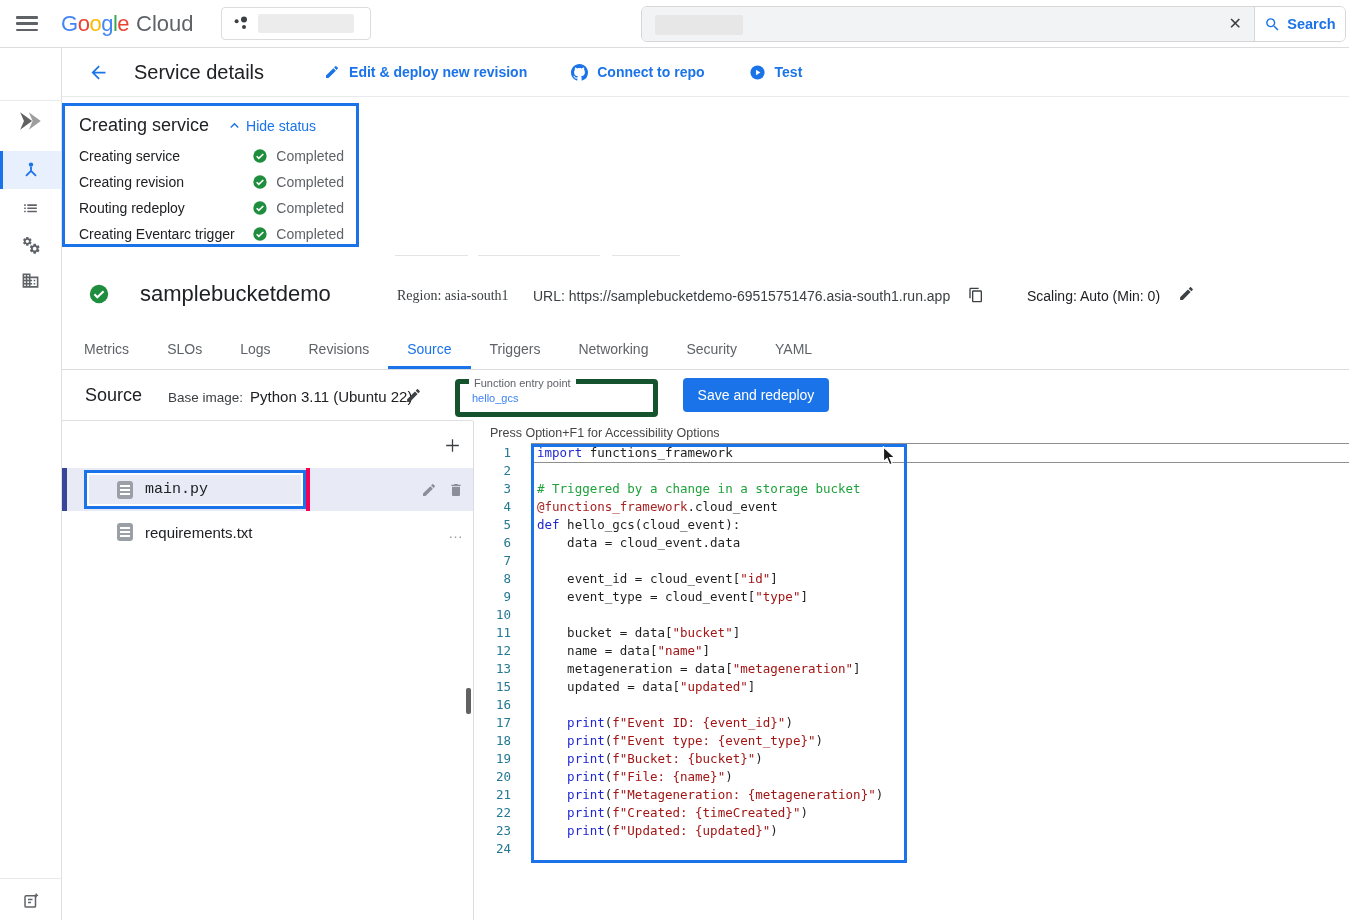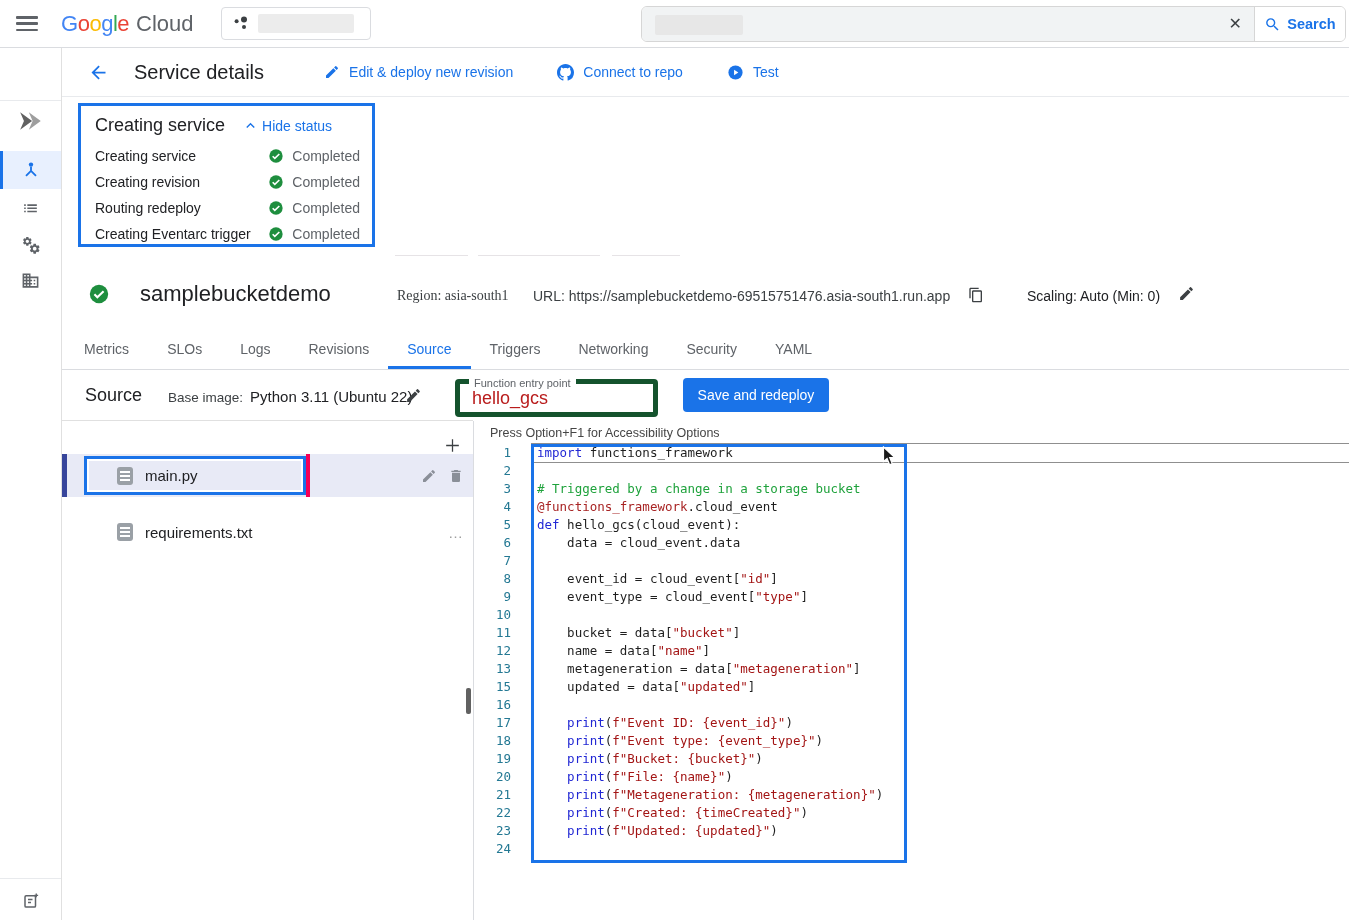--- a/index.html
+++ b/index.html
@@ -45,27 +45,27 @@
   .side-item.active::before { content:""; position:absolute; left:0; top:0; bottom:0;
                               width:3px; background:var(--accent); }
 
   
   .page-header { position:absolute; left:62px; top:48px; right:0; height:49px; background:#fff;
                  border-bottom:1px solid #e8eaed; display:flex; align-items:center; z-index:10; }
   .back-btn { margin-left:26px; cursor:pointer; }
   .page-title { margin-left:25px; font-size:20px; color:#202124; }
   .header-actions { margin-left:60px; display:flex; gap:44px; }
   .hact { display:flex; align-items:center; gap:9px; color:var(--accent); font-size:14px;
-          font-weight:400; cursor:pointer; white-space:nowrap; }
+          font-weight:700; cursor:pointer; white-space:nowrap; }
 
   
   .ghost-line { position:absolute; height:1px; background:#e6e3e6; }
 
   
-  .status-card { position:absolute; left:78px; top:103px; width:297px; height:144px;
+  .status-card { position:absolute; left:62px; top:103px; width:297px; height:144px;
                  border:3px solid var(--accent); background:#fff; z-index:12; padding:7px 10px 0 12px; }
   .status-head { display:flex; align-items:center; gap:17px; margin:2px 0 7px 2px; }
   .status-title { font-size:18px; color:#202124; }
   .status-toggle { display:flex; align-items:center; gap:3px; color:var(--accent);
                    font-size:14px; font-weight:500; cursor:pointer; }
   .step-row { display:flex; align-items:center; justify-content:space-between; height:26px; padding:0 2px; }
   .step-label { font-size:14px; font-weight:500; color:#202124; }
   .step-right { display:flex; align-items:center; gap:8px; }
   .step-status { font-size:14px; color:#5f6368; }
 
@@ -94,32 +94,32 @@
   .src-heading { left:23px; top:15px; font-size:18px; color:#202124; }
   .base-image { left:106px; top:18px; display:flex; align-items:baseline; gap:7px; white-space:nowrap; }
   .bi-label { font-size:13.5px; color:#3c4043; }
   .bi-value { font-size:15px; color:#202124; }
   .bi-edit { left:343px; top:17px; cursor:pointer; }
   .entry-field { left:393px; top:9px; width:203px; height:38px; border:5px solid #14532d;
                  border-radius:4px; background:#fff; }
   .entry-label { position:absolute; top:-7px; left:9px; background:#fff; padding:0 5px;
                  font-size:11px; color:#5f6368; white-space:nowrap; }
   .entry-input { width:100%; height:100%; border:none; outline:none; background:transparent;
-                 font-family:"Liberation Sans",sans-serif; font-size:18px; color:#b91c1c; padding:0 12px; }
+                 font-family:"Liberation Sans",sans-serif; font-size:11px; color:#3b82f6; padding:0 12px; }
   .save-btn { left:621px; top:8px; width:146px; height:34px; background:var(--accent); color:#fff;
               border:none; border-radius:4px; font-size:14px; font-weight:500;
               font-family:"Liberation Sans",sans-serif; cursor:pointer; }
 
   .toolbar-divider { position:absolute; left:62px; top:420px; width:411px; height:1px; background:#e0e0e0; }
 
   
   .file-panel { position:absolute; left:62px; top:421px; width:411px; bottom:0; }
   .add-file-btn { position:absolute; right:11px; top:15px; cursor:pointer; }
   .file-row { position:absolute; left:0; right:0; display:flex; align-items:center; cursor:pointer; }
-  .file-row.selected { top:33px; height:43px; background:#e8eaf6; }
+  .file-row.selected { top:47px; height:43px; background:#e8eaf6;font-family:Liberation Mono, monospace; }
   .file-row.plain { top:90px; height:42px; background:#fff;text-align:right; }
   .sel-indicator { position:absolute; left:0; top:0; bottom:0; width:5px; background:#37459b; }
   .file-annot-box { position:absolute; left:22px; top:2px; width:222px; height:39px;
                     border:3px solid var(--accent); box-shadow:inset 0 0 0 2px #fff;
                     display:flex; align-items:center; }
   .caret-bar { position:absolute; left:244px; top:0; width:4px; height:43px; background:var(--selbar); }
   .doc-icon { width:16px; height:18px; background:#9aa0a6; border-radius:3px; position:relative; flex:none; }
   .doc-icon::before { content:""; position:absolute; left:3px; right:3px; top:4px; height:2px;
                       background:#fff; box-shadow:0 4px 0 #fff, 0 8px 0 #fff; }
   .file-label { font-size:15px; color:#202124; margin-left:12px; }

